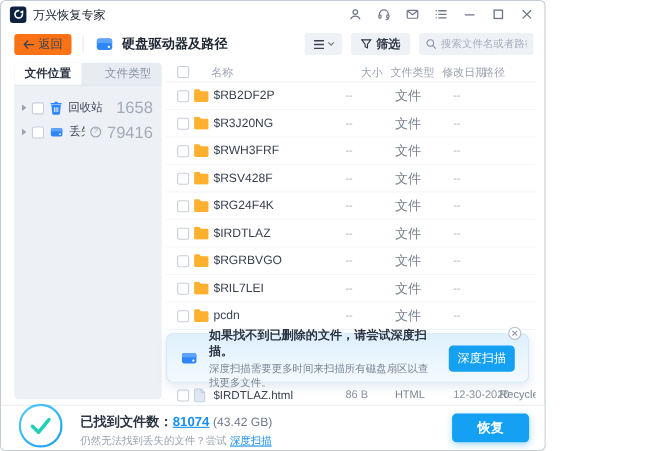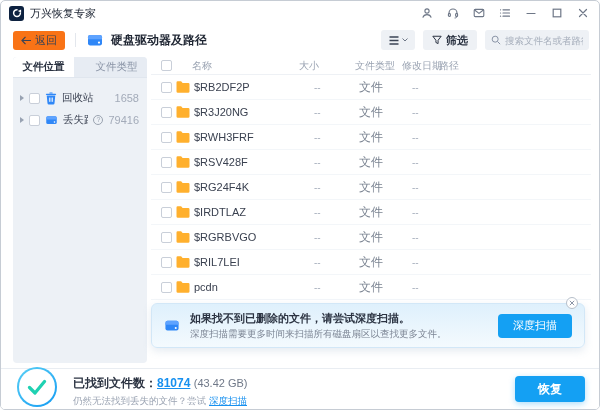--- a/index.html
+++ b/index.html
@@ -1,17 +1,17 @@
 <!DOCTYPE html>
 <html><head>
 <meta charset="utf-8">
 <style>
   * { margin:0; padding:0; box-sizing:border-box; }
   body { width:600px; height:410px; font-family:"Liberation Sans", sans-serif; background:#fff; }
-  .window { position:relative; width:600px; height:410px; border:1px solid #c6ccd4; border-radius:5px; background:#fff; overflow:hidden; }
+  .window { position:relative; width:496px; height:410px; border:1px solid #c6ccd4; border-radius:5px; background:#fff; overflow:hidden; }
 
   
   .titlebar { position:absolute; top:0; left:0; right:0; height:24px; display:flex; align-items:center; padding:0 10px 0 8px; }
   .logo { width:15px; height:15px; border-radius:3px; background:#0d2240; display:flex; align-items:center; justify-content:center; }
   .app-title { margin-left:6px; font-size:11px; color:#222a38; }
   .win-icons { margin-left:auto; display:flex; align-items:center; gap:13px; }
   .tb-icon { width:13px; height:13px; display:flex; align-items:center; justify-content:center; color:#6e7787; cursor:default; }
 
   
   .toolbar { position:absolute; top:24px; left:0; right:0; height:30px; display:flex; align-items:center; padding:0 10px 0 12px; }
@@ -29,34 +29,34 @@
   .sidebar { position:absolute; left:12px; top:56px; width:134px; height:306px; background:#edf1f6; border-radius:4px; overflow:hidden; }
   .tabs { display:flex; height:21px; background:#e7ecf3; border-bottom:1px solid #e0e6ee;gap:12px; }
   .tab { flex:1; display:flex; align-items:center; justify-content:center; font-size:10.5px; color:#8a94a6; }
   .tab.active { background:#fff; color:#28303f; font-weight:bold; }
   .tree { padding-top:9px; }
   .tree-row { display:flex; align-items:center; height:22px; padding:0 8px 0 7px; gap:5px; }
   .caret { width:0; height:0; border-left:4px solid #98a2b2; border-top:3.5px solid transparent; border-bottom:3.5px solid transparent; flex:none; }
   .cb { width:11px; height:11px; border:1px solid #c9cfd9; border-radius:2px; background:#fff; flex:none; }
   .tree-label { font-size:10.5px; color:#3f4656; white-space:nowrap; overflow:hidden; }
   .help-badge { width:10px; height:10px; border:1px solid #9aa3b0; border-radius:50%; color:#9aa3b0; font-size:7px; line-height:8px; text-align:center; flex:none; }
-  .tree-count { margin-left:auto; font-size:11px; color:#a3abb9; }
+  .tree-count { margin-left:auto; font-size:15px; color:#a3abb9; }
 
   
   .list { position:absolute; left:150px; top:56px; right:8px; height:243px; }
   .thead { position:relative; height:18px; border-bottom:1px solid #eef1f5; }
   .trow { position:relative; height:25px; border-bottom:1px solid #f3f6f9; }
   .cell { position:absolute; top:0; bottom:0; display:flex; align-items:center; white-space:nowrap; }
   .c-check { left:10px; } .c-icon { left:25px; } .c-name { left:43px; font-size:11px; color:#3a4150; }
   .c-size { left:163px; font-size:10px; color:#a9b1be; }
   .c-type { left:208px; font-size:12px; color:#7b8492; }
   .c-date { left:261px; font-size:10px; color:#a9b1be; }
   .c-path { left:303px; font-size:10px; color:#7b8492; }
   .thead .cell { font-size:10px; color:#9aa3b2; }
-  .thead .c-name { left:41px; } .thead .c-size { left:148px; } .thead .c-type { left:204px; }
+  .thead .c-name { left:41px; } .thead .c-size { left:177px; } .thead .c-type { left:204px; }
   .thead .c-date { left:251px; } .thead .c-path { left:288px; }
   .partial-row { position:absolute; left:150px; top:349px; right:8px; height:19px; overflow:hidden; }
   .partial-row .cell { font-size:10px; }
   .partial-row .c-name { font-size:10.5px; }
   .partial-row .c-size, .partial-row .c-date { color:#8b93a2; }
 
   
   .banner { position:absolute; left:150px; right:14px; top:302px; height:45px; border:1px solid #d2e7f7; border-radius:6px;
             background:linear-gradient(180deg,#def0fc,#f4fafe); display:flex; align-items:center; padding:0 12px; gap:10px;
             box-shadow:0 3px 9px rgba(110,145,180,.18); z-index:2; }
@@ -357,20 +357,36 @@
           </svg>
         </span>
       <span class="cell c-name">pcdn</span>
       <span class="cell c-size">--</span>
       <span class="cell c-type">文件</span>
       <span class="cell c-date">--</span>
       <span class="cell c-path"></span>
     </div>
   </main>
 
+  <div class="partial-row">
+    <span class="cell c-check">
+        <span class="cb"></span>
+      </span>
+    <span class="cell c-icon">
+        <svg width="11" height="13" viewBox="0 0 11 13">
+          <path d="M.8 1.6A1.1 1.1 0 0 1 1.9.5H7l3.2 3.2v7.7a1.1 1.1 0 0 1-1.1 1.1H1.9a1.1 1.1 0 0 1-1.1-1.1z" fill="#dfe7f2" stroke="#b9c6d8" stroke-width=".7"></path>
+          <path d="M7 .5v3.2h3.2" fill="none" stroke="#b9c6d8" stroke-width=".7"></path>
+        </svg>
+      </span>
+    <span class="cell c-name">$IRDTLAZ.html</span>
+    <span class="cell c-size">86 B</span>
+    <span class="cell c-type">HTML</span>
+    <span class="cell c-date">12-30-2020</span>
+    <span class="cell c-path">Recycle Bin</span>
+  </div>
 
   <div class="banner">
     <span style="display:flex;">
       <svg width="16" height="15" viewBox="0 0 16 16">
           <rect x="1" y="3" width="14" height="10.4" rx="2.2" fill="#2f87f7"></rect>
           <path d="M1 5.2A2.2 2.2 0 0 1 3.2 3h9.6A2.2 2.2 0 0 1 15 5.2v2H1z" fill="#5ea3ff"></path>
           <circle cx="12" cy="10.6" r="1.1" fill="#fff"></circle>
         </svg>
     </span>
     <div class="banner-texts">

